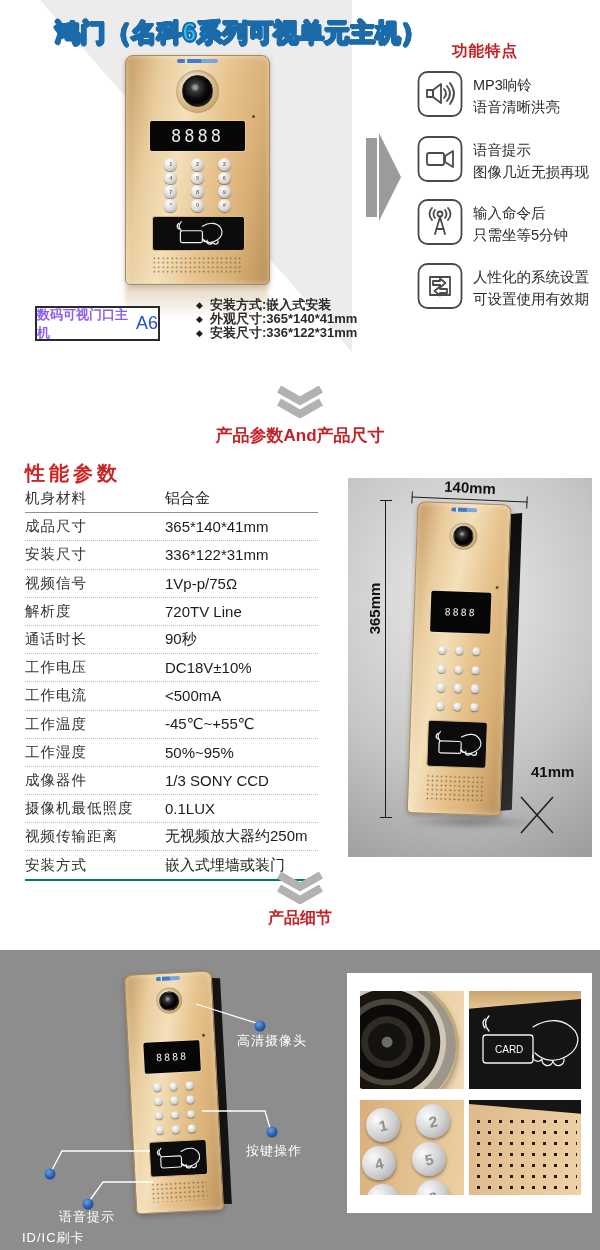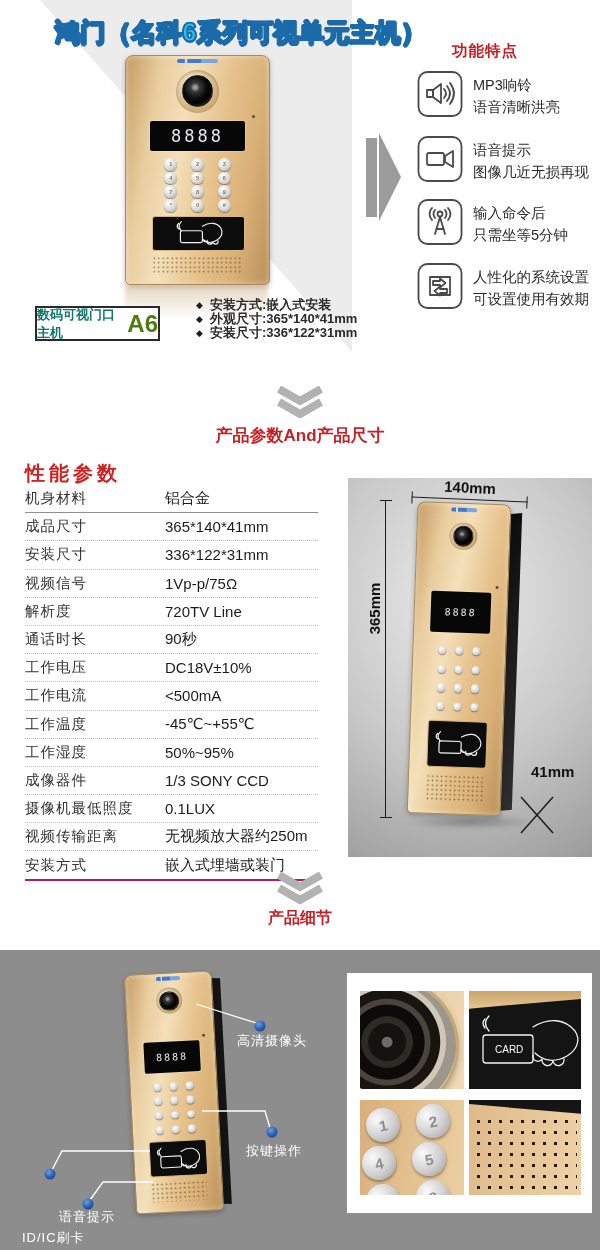--- a/index.html
+++ b/index.html
@@ -58,38 +58,38 @@
 
   
   .features-title{position:absolute;left:452px;top:41px;font-size:15.5px;font-weight:bold;color:#c42127;letter-spacing:1px;}
   .feat-icon{position:absolute;left:417px;width:46px;height:48px;}
   .feat-text{position:absolute;left:473px;width:125px;font-size:14.5px;line-height:22px;color:#2b2b2b;}
   .icon-stroke{stroke:#4a4a4a;fill:none;stroke-width:1.8;stroke-linejoin:round;stroke-linecap:round;}
 
   
   .model-box{position:absolute;left:35px;top:306px;width:121px;height:31px;border:2px solid #2a2a2a;background:#fff;
              display:flex;align-items:center;justify-content:center;gap:4px;}
-  .model-prefix{font-size:13px;font-weight:bold;color:#0f766e;}
-  .model-code{font-size:24px;font-weight:bold;color:#4d7c0f;}
+  .model-prefix{font-size:13px;font-weight:bold;color:#8b5cf6;}
+  .model-code{font-size:18px;font-weight:normal;color:#1d4ed8;}
   .hero-bullets{position:absolute;left:196px;top:298px;}
   .bullet-row{display:flex;align-items:center;height:14px;margin-bottom:0;}
   .bullet-diamond{font-size:9px;color:#1e1e1e;margin-right:7px;}
   .bullet-text{font-size:13px;font-weight:bold;color:#2a2a2a;}
 
   
   .chevrons{position:absolute;left:275px;width:50px;height:32px;}
   .chev-stroke{stroke:#b2b2b2;stroke-width:8;fill:none;}
   .divider-label{position:absolute;left:50%;transform:translateX(-50%);font-weight:bold;color:#c42127;white-space:nowrap;text-align:right;}
 
   
   .specs-title{position:absolute;left:25px;top:460px;font-size:20px;font-weight:bold;color:#cc2222;letter-spacing:4px;}
   .specs-table{position:absolute;left:25px;top:485px;width:293px;}
   .spec-row{display:flex;height:27.2px;align-items:center;border-bottom:1px dotted #b9b9b9;}
   .spec-row.first{border-bottom:1px solid #8f8f8f;}
-  .spec-row.last{border-bottom:2px solid #be185d;}
+  .spec-row.last{border-bottom:2px solid #0f766e;}
   .spec-label{width:140px;font-size:14.5px;color:#333;letter-spacing:1px;}
   .spec-value{font-size:15px;color:#1c1c1c;}
 
   
   .dim-panel{position:absolute;left:348px;top:478px;width:244px;height:379px;
              background:radial-gradient(ellipse 120% 90% at 45% 32%,#eaeaea 0%,#c6c6c6 50%,#8e8e8e 100%);}
   .dim-device-wrap{position:absolute;left:412px;top:503px;width:110px;height:316px;transform:rotate(2deg);}
   .dim-side{position:absolute;left:91px;top:9px;width:14px;height:297px;transform:skewY(-7deg);
             background:linear-gradient(#0d0d0d,#2e2e2e);}
   .dim-front{left:0;top:0;width:92px;height:310px;}

